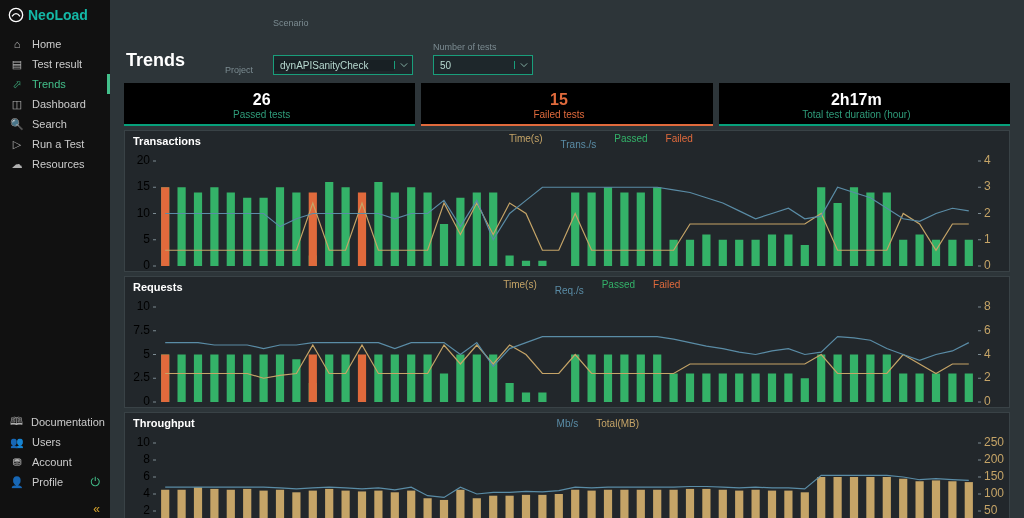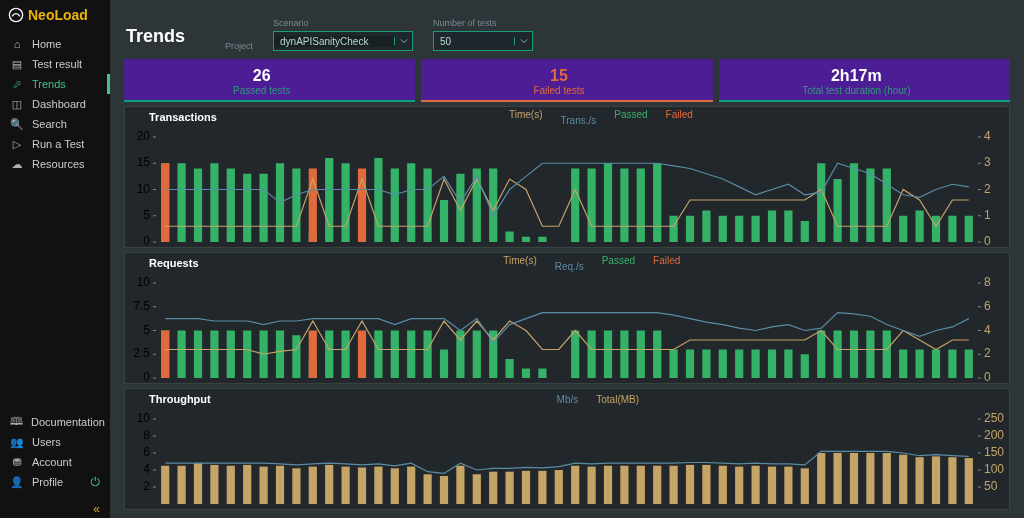--- a/index.html
+++ b/index.html
@@ -1,62 +1,62 @@
 <!DOCTYPE html>
 <html><head>
 <meta charset="utf-8">
 <style>
   * { margin:0; padding:0; box-sizing:border-box; font-family:"Helvetica Neue",Arial,sans-serif; }
   body { background:#2d3539; color:#e8e8e8; font-size:12px; overflow:hidden; width:1024px; height:518px; }
   #app { display:flex; width:1024px; height:518px; }
 
   
   .sidebar { width:110px; background:#111; display:flex; flex-direction:column; }
-  .brand   { height:30px; display:flex; align-items:center; gap:4px; padding:0 8px; color:#eab308; }
+  .brand   { height:30px; display:flex; align-items:center; gap:4px; padding:0 8px; color:#14b8a6; }
   .brand svg { width:16px; height:16px; }
   .brand-text { font-size:14px; font-weight:600; }
   .nav { flex:1; padding-top:4px; }
   .nav-item { display:flex; align-items:center; gap:8px; height:20px; padding:0 10px; color:#ccc; font-size:11px; cursor:pointer; }
   .nav-item.active { color:#43c08b; border-right:3px solid #43c08b; }
   .nav-item .ico { width:14px; text-align:center; opacity:.85; }
   .nav-bottom { padding-bottom:8px; }
   .nav-bottom .nav-item:last-child { position:relative; }
   .nav-bottom .nav-item:last-child::after { content:"⏻"; position:absolute; right:10px; color:#43c08b; font-size:12px; }
   .collapse-btn { height:18px; display:flex; align-items:center; justify-content:flex-end; padding-right:10px; color:#d9a62e; cursor:pointer; }
 
   
   .main { flex:1; display:flex; flex-direction:column; }
 
   
   .topbar { display:flex; align-items:flex-end; gap:20px; padding:6px 16px 8px 16px; }
   .page-title { font-size:18px; font-weight:600; color:#fff; margin-right:20px; margin-bottom:4px; }
   .field { display:flex; flex-direction:column; gap:3px; }
   .field-label { font-size:9px; color:#7b8b91;margin-top:12px; }
   .select { display:flex; align-items:center; height:20px; border:1px solid #199e7b; background:#1e272b; color:#b7d9d0; font-size:10px; cursor:pointer; }
-  .select.lg { width:140px; } .select.md { width:140px; } .select.sm { width:100px; }
+  .select.lg { width:140px; } .select.md { width:140px;margin-top:24px; } .select.sm { width:100px; }
   .select .val { flex:1; padding:0 6px; overflow:hidden; white-space:nowrap; }
   .select .caret { width:18px; border-left:1px solid #199e7b; display:flex; align-items:center; justify-content:center; color:#9ccfc0; }
   .select .caret svg { width:8px; height:8px; }
   .select.md .val { background:#182024; } 
 
   
   .summary { display:flex; gap:6px; padding:0 14px 4px 14px; }
-  .tile { flex:1; background:#4c1d95; border-top:2px solid transparent; border-bottom:2px solid #06a07b; text-align:center; padding:6px 16px 4px 0; }
+  .tile { flex:1; background:#000000; border-top:2px solid transparent; border-bottom:2px solid #06a07b; text-align:center; padding:6px 16px 4px 0; }
   .tile.pass { border-bottom-color:#06a07b; }
   .tile.fail { border-bottom-color:#e06a3c; }
   .tile.dur  { border-bottom-color:#06a07b; }
   .tile .num { font-size:16px; font-weight:600; color:#fff; }
   .tile.fail .num { color:#e06a3c; }
   .tile .lbl { font-size:10px; color:#2f9c7a; }
   .tile.fail .lbl { color:#e06a3c; }
 
   
   .charts { flex:1; overflow:hidden; padding:0 14px; display:flex; flex-direction:column; gap:4px; }
   .panel { background:#22272b; border:1px solid #394246; }
-  .panel-hd { display:flex; align-items:center; height:20px; padding:0 24px; font-size:11px; }
+  .panel-hd { display:flex; align-items:center; height:20px; padding:0 8px; font-size:11px; }
   .panel-hd .title { font-weight:600; color:#fff; }
   .legend { flex:1; display:flex; justify-content:center; gap:18px; }
   .legend span { font-size:10px; }
   .lg-time{color:#c5a467;} .lg-trans{color:#5a8ca6;margin-top:6px;} .lg-pass{color:#33b269;text-align:right;} .lg-fail{color:#e06a3c;}
   .lg-mb{color:#5a8ca6;} .lg-total{color:#c5a467;}
   .panel-body { position:relative; }
   .panel-body svg { width:100%; display:block; }
   .y-tick { stroke:#7c8b92; stroke-width:1; }
   .bar   { fill:#34b268; }
   .barF  { fill:#e06a3c; }

